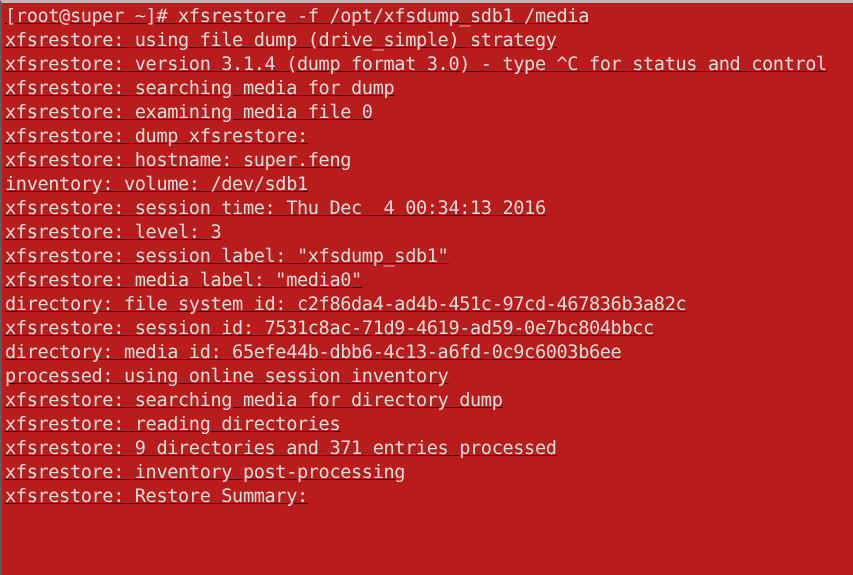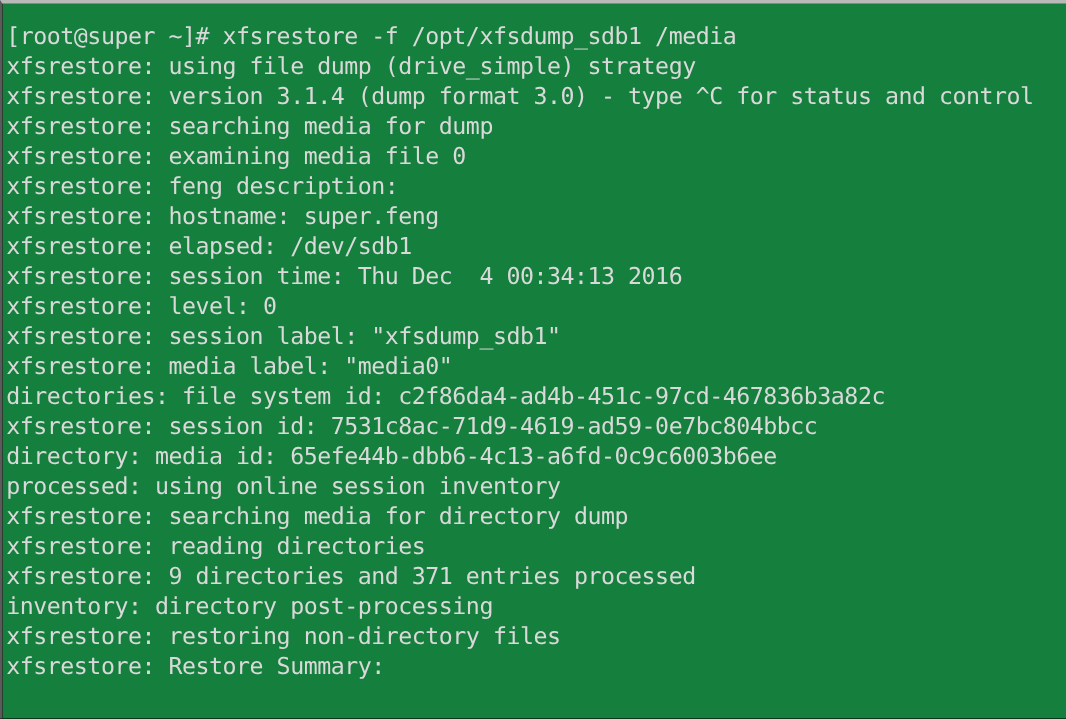--- a/index.html
+++ b/index.html
@@ -22,22 +22,23 @@
     border-top: 3px solid #b9b9b9;
     border-left: 2px solid #5a5a5a;
     overflow: hidden;
   }
   #terminal-screen {
     position: absolute;
     top: 0;
     left: 0;
     right: 0;
     bottom: 0;
-    padding: 15px 0 0 3px;
-    background: #15803d;
+    padding: 2px 0 0 3px;
+    background: #b91c1c;
+    text-decoration: underline;
   }
   .term-line {
     display: block;
     color: #d9d9d9;
     font-family: "DejaVu Sans Mono", "Liberation Mono", monospace;
     font-size: 18.6px;
     line-height: 24px;
     height: 24px;
     white-space: pre;
     letter-spacing: -0.38px;
@@ -48,31 +49,30 @@
 </head>
 <body>
 
 <div id="terminal-window">
   <div id="terminal-screen">
       <span class="term-line">[root@super ~]# xfsrestore -f /opt/xfsdump_sdb1 /media</span>
       <span class="term-line">xfsrestore: using file dump (drive_simple) strategy</span>
       <span class="term-line">xfsrestore: version 3.1.4 (dump format 3.0) - type ^C for status and control</span>
       <span class="term-line">xfsrestore: searching media for dump</span>
       <span class="term-line">xfsrestore: examining media file 0</span>
-      <span class="term-line">xfsrestore: feng description:</span>
+      <span class="term-line">xfsrestore: dump xfsrestore:</span>
       <span class="term-line">xfsrestore: hostname: super.feng</span>
-      <span class="term-line">xfsrestore: elapsed: /dev/sdb1</span>
+      <span class="term-line">inventory: volume: /dev/sdb1</span>
       <span class="term-line">xfsrestore: session time: Thu Dec  4 00:34:13 2016</span>
-      <span class="term-line">xfsrestore: level: 0</span>
+      <span class="term-line">xfsrestore: level: 3</span>
       <span class="term-line">xfsrestore: session label: "xfsdump_sdb1"</span>
       <span class="term-line">xfsrestore: media label: "media0"</span>
-      <span class="term-line">directories: file system id: c2f86da4-ad4b-451c-97cd-467836b3a82c</span>
+      <span class="term-line">directory: file system id: c2f86da4-ad4b-451c-97cd-467836b3a82c</span>
       <span class="term-line">xfsrestore: session id: 7531c8ac-71d9-4619-ad59-0e7bc804bbcc</span>
       <span class="term-line">directory: media id: 65efe44b-dbb6-4c13-a6fd-0c9c6003b6ee</span>
       <span class="term-line">processed: using online session inventory</span>
       <span class="term-line">xfsrestore: searching media for directory dump</span>
       <span class="term-line">xfsrestore: reading directories</span>
       <span class="term-line">xfsrestore: 9 directories and 371 entries processed</span>
-      <span class="term-line">inventory: directory post-processing</span>
-      <span class="term-line">xfsrestore: restoring non-directory files</span>
+      <span class="term-line">xfsrestore: inventory post-processing</span>
       <span class="term-line">xfsrestore: Restore Summary:</span>
     </div>
 </div>
 
 </body></html>

